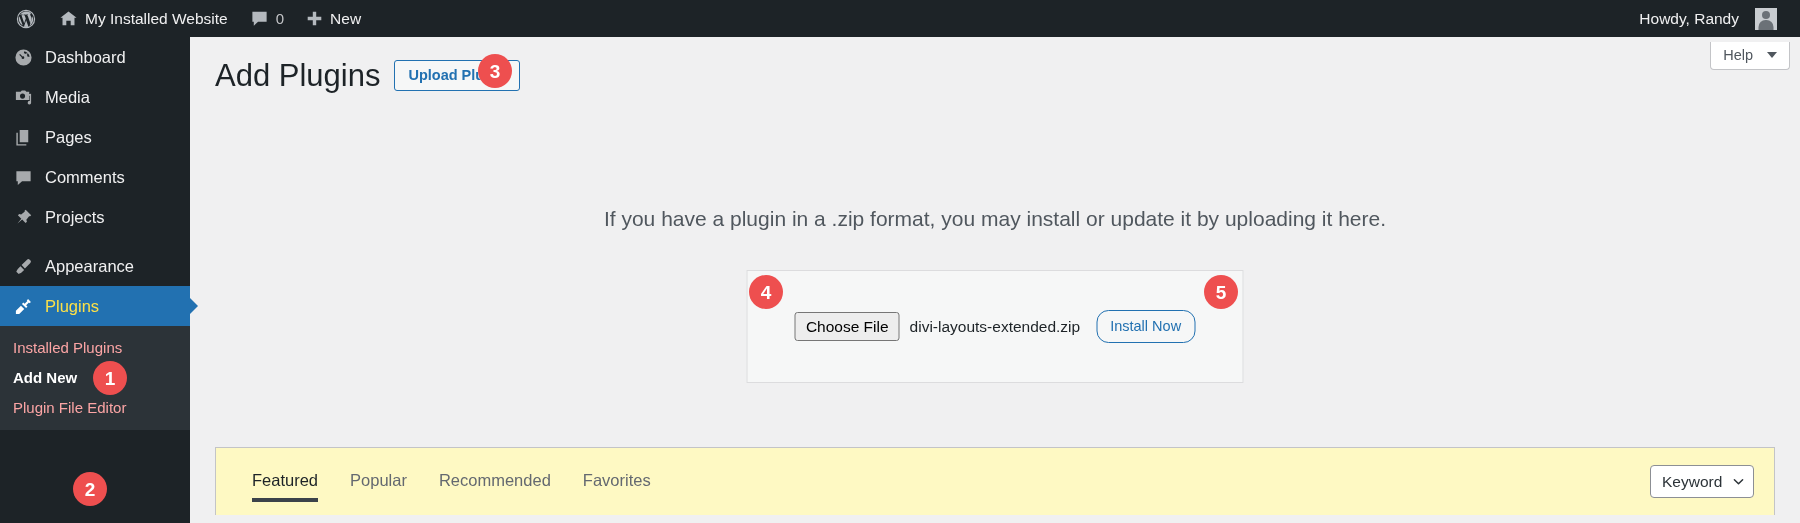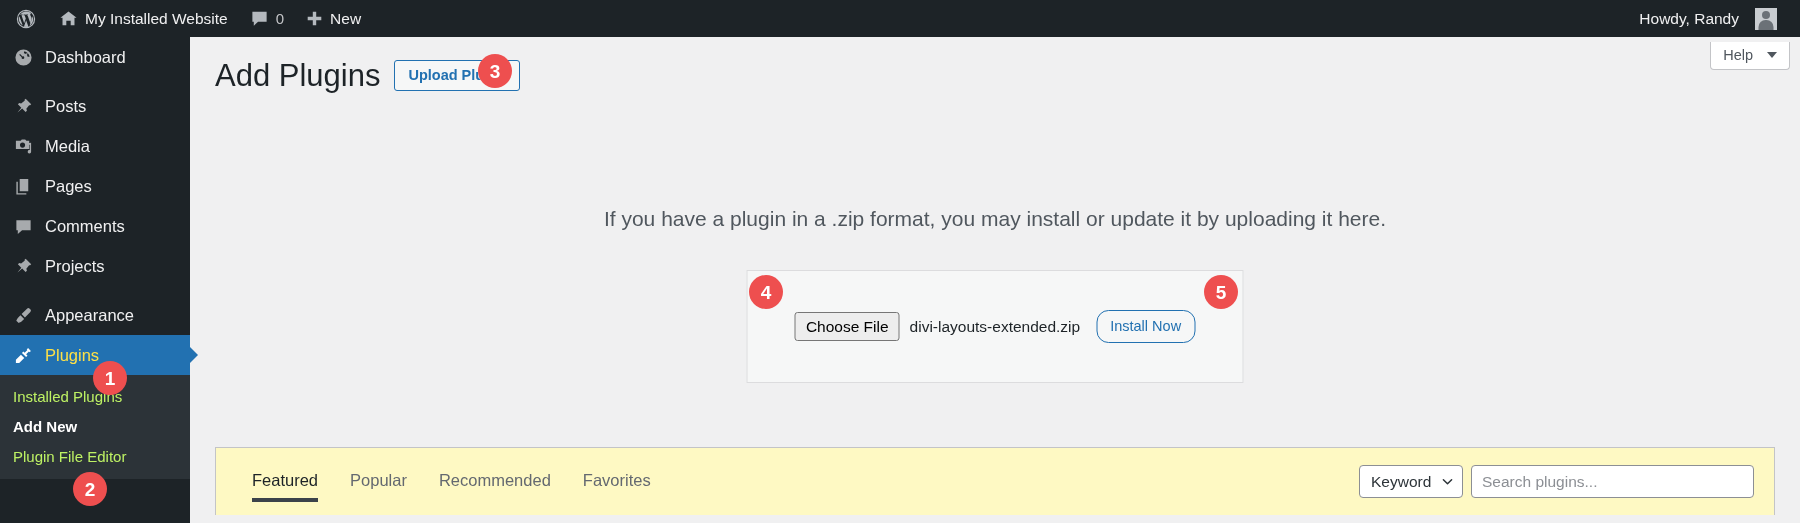--- a/index.html
+++ b/index.html
@@ -80,21 +80,21 @@
     border-style: solid; border-width: 8px 0 8px 8px;
     border-color: transparent transparent transparent #2271b1;
   }
   #submenu {
     background: #2c3338; padding: 6px 0 8px 0;
   }
   .submenu-item {
     position: relative;
     display: flex; align-items: center;
     height: 30px; padding-left: 13px;
-    color: #bef264; font-size: 15px;
+    color: #fca5a5; font-size: 15px;
   }
   .submenu-item.current { color: #fff; font-weight: bold; }
 
   
   .badge {
     position: absolute;
     width: 34px; height: 34px; border-radius: 50%;
     background: #ee4f4f;
     color: #fff; font-size: 19px; font-weight: bold;
     display: flex; align-items: center; justify-content: center;
@@ -281,28 +281,20 @@
 
   <div class="menu-item">
     <span class="mi-ico">
       <svg viewBox="0 0 20 20" width="19" height="19" fill="currentColor">
         <path d="M10 1.5A8.5 8.5 0 1 0 18.5 10 8.5 8.5 0 0 0 10 1.5zm0 2a6.5 6.5 0 0 1 6.45 5.75h-2.1a4.4 4.4 0 0 0-.9-2.06l1.1-1.1-.9-.9-1.1 1.1A4.4 4.4 0 0 0 10.5 5.4V3.55c-.17-.02-.33-.05-.5-.05zM5.5 7.2l.9-.9 2.6 2.6a1.4 1.4 0 1 1-.9.9z"></path>
       </svg>
     </span>
     <span>Dashboard</span>
   </div>
 
-  <div class="menu-item sep-top">
-    <span class="mi-ico">
-      <svg viewBox="0 0 20 20" width="19" height="19" fill="currentColor">
-        <path d="M12.3 1.8 10.9 3.2l.6.6-4 3.1-2-.6-1.4 1.4 3.6 3.6-4 4.9 4.9-4 3.6 3.6 1.4-1.4-.6-2 3.1-4 .6.6 1.4-1.4z"></path>
-      </svg>
-    </span>
-    <span>Posts</span>
-  </div>
 
   <div class="menu-item">
     <span class="mi-ico">
       <svg viewBox="0 0 20 20" width="19" height="19" fill="currentColor">
         <path d="M2 4h5l1.2-1.5h3.6L13 4h3v8.5H2V4zm7 1.8a2.7 2.7 0 1 0 0 5.4 2.7 2.7 0 0 0 0-5.4zM18 6v9.5a1.8 1.8 0 1 1-1.4-1.75V8.2l-2.1.6V6.6L18 6z"></path>
       </svg>
     </span>
     <span>Media</span>
   </div>
 
@@ -396,21 +388,20 @@
 
     <div id="search-area">
       <span class="sel-wrap">
         <select id="keyword-select">
           <option>Keyword</option>
         </select>
         <svg class="sel-chev" viewBox="0 0 12 12">
           <path d="M1.5 4 6 8.5 10.5 4" fill="none" stroke="#2c3338" stroke-width="1.6" stroke-linecap="round" stroke-linejoin="round"></path>
         </svg>
       </span>
-      <input id="search-input" type="text" placeholder="Search plugins..." style="">
     </div>
   </div>
 </div>
 
 <div class="badge" style="left:93px; top:361px;">1</div>
 <div class="badge" style="left:73px;  top:472px;">2</div>
 <div class="badge" style="left:478px; top:54px;">3</div>
 <div class="badge" style="left:749px; top:275px;">4</div>
 <div class="badge" style="left:1204px;top:275px;">5</div>
 

